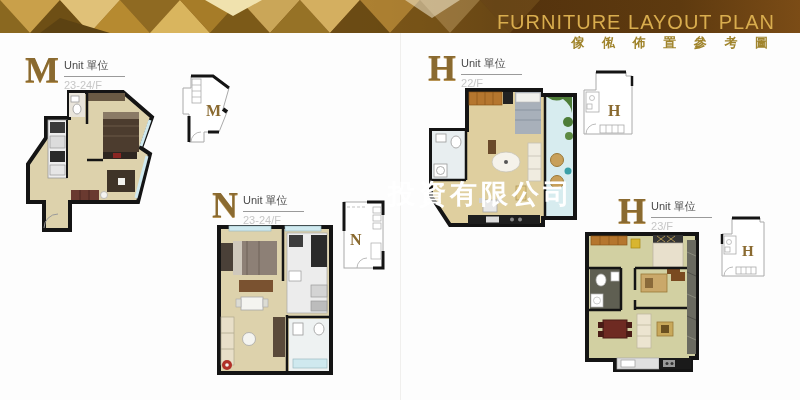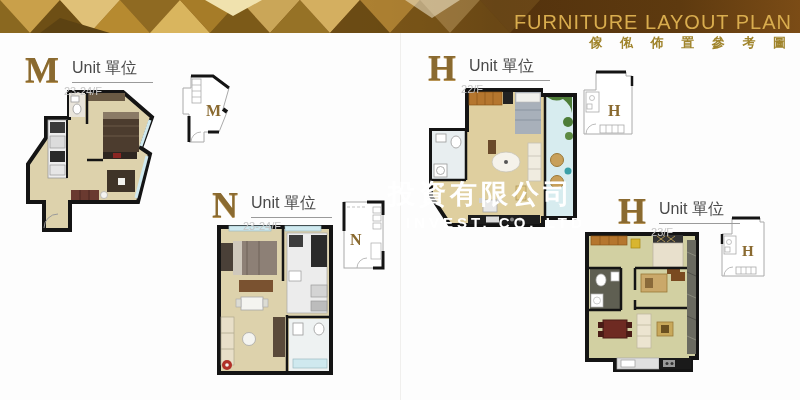--- a/index.html
+++ b/index.html
@@ -1,30 +1,30 @@
 <!DOCTYPE html>
 <html><head>
 <meta charset="utf-8">
 <style>
   html,body{margin:0;padding:0;background:#e9e9e9;}
   #page{position:relative;width:800px;height:400px;background:#fdfdfd;overflow:hidden;
         font-family:"Liberation Sans",sans-serif;}
   
   #banner{position:absolute;left:0;top:0;width:800px;height:33px;}
-  #banner-title{position:absolute;top:11px;right:8px;z-index:3;
+  #banner-title{position:absolute;top:11px;right:25px;z-index:3;
         font-size:20px;letter-spacing:1px;color:#d9ad4e;font-weight:400;white-space:nowrap;}
-  #banner-subtitle{position:absolute;top:34px;right:7px;z-index:3;
+  #banner-subtitle{position:absolute;top:34px;right:25px;z-index:3;
         font-size:13px;font-weight:bold;letter-spacing:7px;color:#a0842c;white-space:nowrap;}
   
   .unit-label{position:absolute;display:flex;align-items:flex-start;z-index:2;}
   .big-letter{font-family:"Liberation Serif",serif;font-size:36px;line-height:.85;
         font-weight:bold;color:#8a6a30;text-shadow:0 1px 0 #b99556;}
   .unit-sub{display:inline-block;margin-left:5px;padding-top:3px;}
-  .unit-text{display:block;font-size:16px;color:#4a4a4a;border-bottom:1px solid #9a9a9a;
-        padding:0 16px 3px 0;white-space:nowrap;margin-left:8px;}
+  .unit-text{display:block;font-size:11px;color:#4a4a4a;border-bottom:1px solid #9a9a9a;
+        padding:0 16px 3px 0;white-space:nowrap;}
   .floor-text{display:block;font-size:11px;color:#c6c6c6;padding-top:2px;}
   
   .plan{position:absolute;z-index:1;}
   .keyplan{position:absolute;z-index:1;}
   .key-letter{font-family:"Liberation Serif",serif;font-weight:bold;fill:#8a6a30;}
   
   #watermark{position:absolute;left:388px;top:176px;z-index:5;color:#ffffff;
         pointer-events:none;white-space:nowrap;}
   #wm-line1{font-size:27px;font-weight:bold;letter-spacing:4px;font-family:Liberation Mono, monospace;}
   #wm-line2{font-size:15px;font-weight:bold;letter-spacing:4px;margin-top:2px;margin-left:18px;}
@@ -395,16 +395,15 @@
     <rect x="24" y="55" width="20" height="7" fill="none" stroke="#aaaaaa" stroke-width="0.8"></rect>
     <line x1="29" y1="55" x2="29" y2="62" stroke="#aaaaaa" stroke-width="0.7"></line>
     <line x1="34" y1="55" x2="34" y2="62" stroke="#aaaaaa" stroke-width="0.7"></line>
     <line x1="39" y1="55" x2="39" y2="62" stroke="#aaaaaa" stroke-width="0.7"></line>
     <path d="M12,64 a9,9 0 0 1 9,-9" fill="none" stroke="#aaaaaa" stroke-width="0.8"></path>
     <text x="30" y="44" font-size="15" class="key-letter">H</text>
   </svg>
 
   <div id="watermark">
     <div id="wm-line1">投資有限公司</div>
-    <div id="wm-line2">INVEST. CO. LTD</div>
   </div>
 
 </div>
 
 </body></html>

